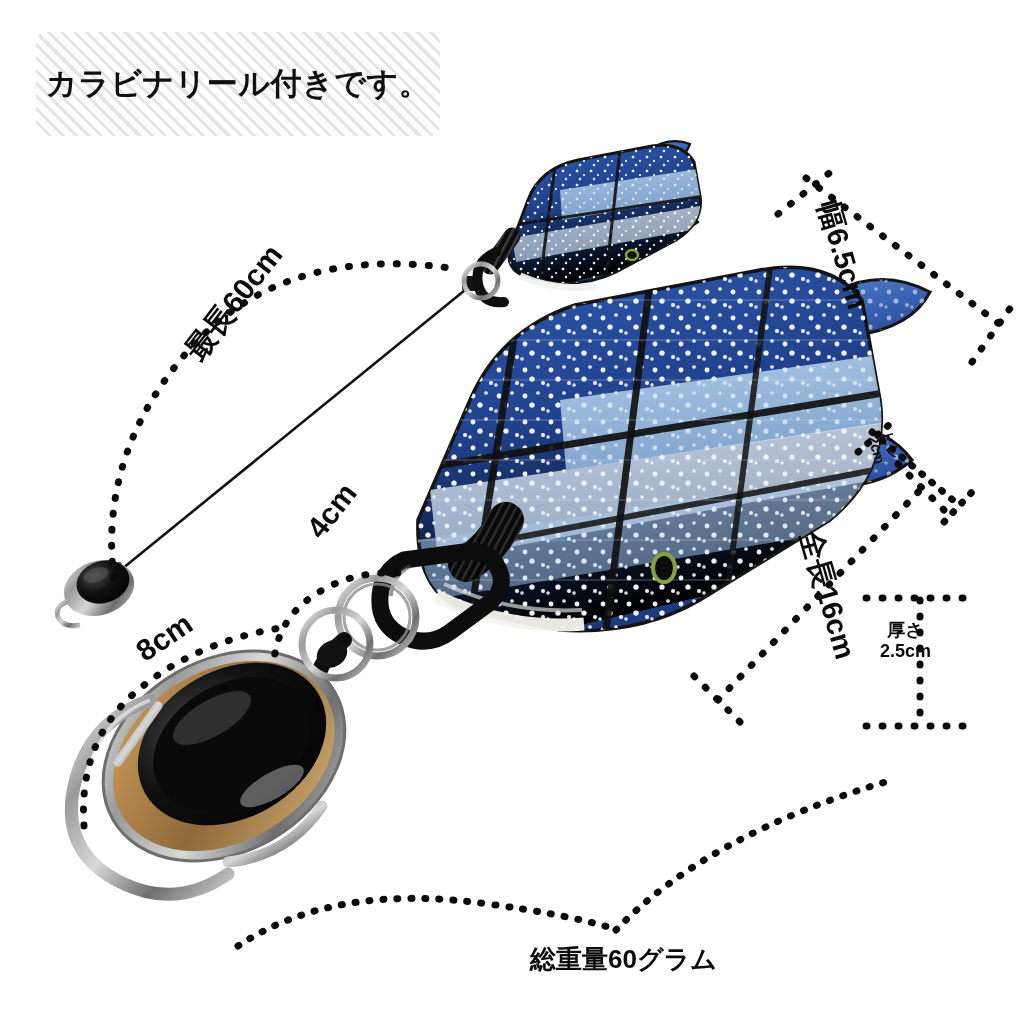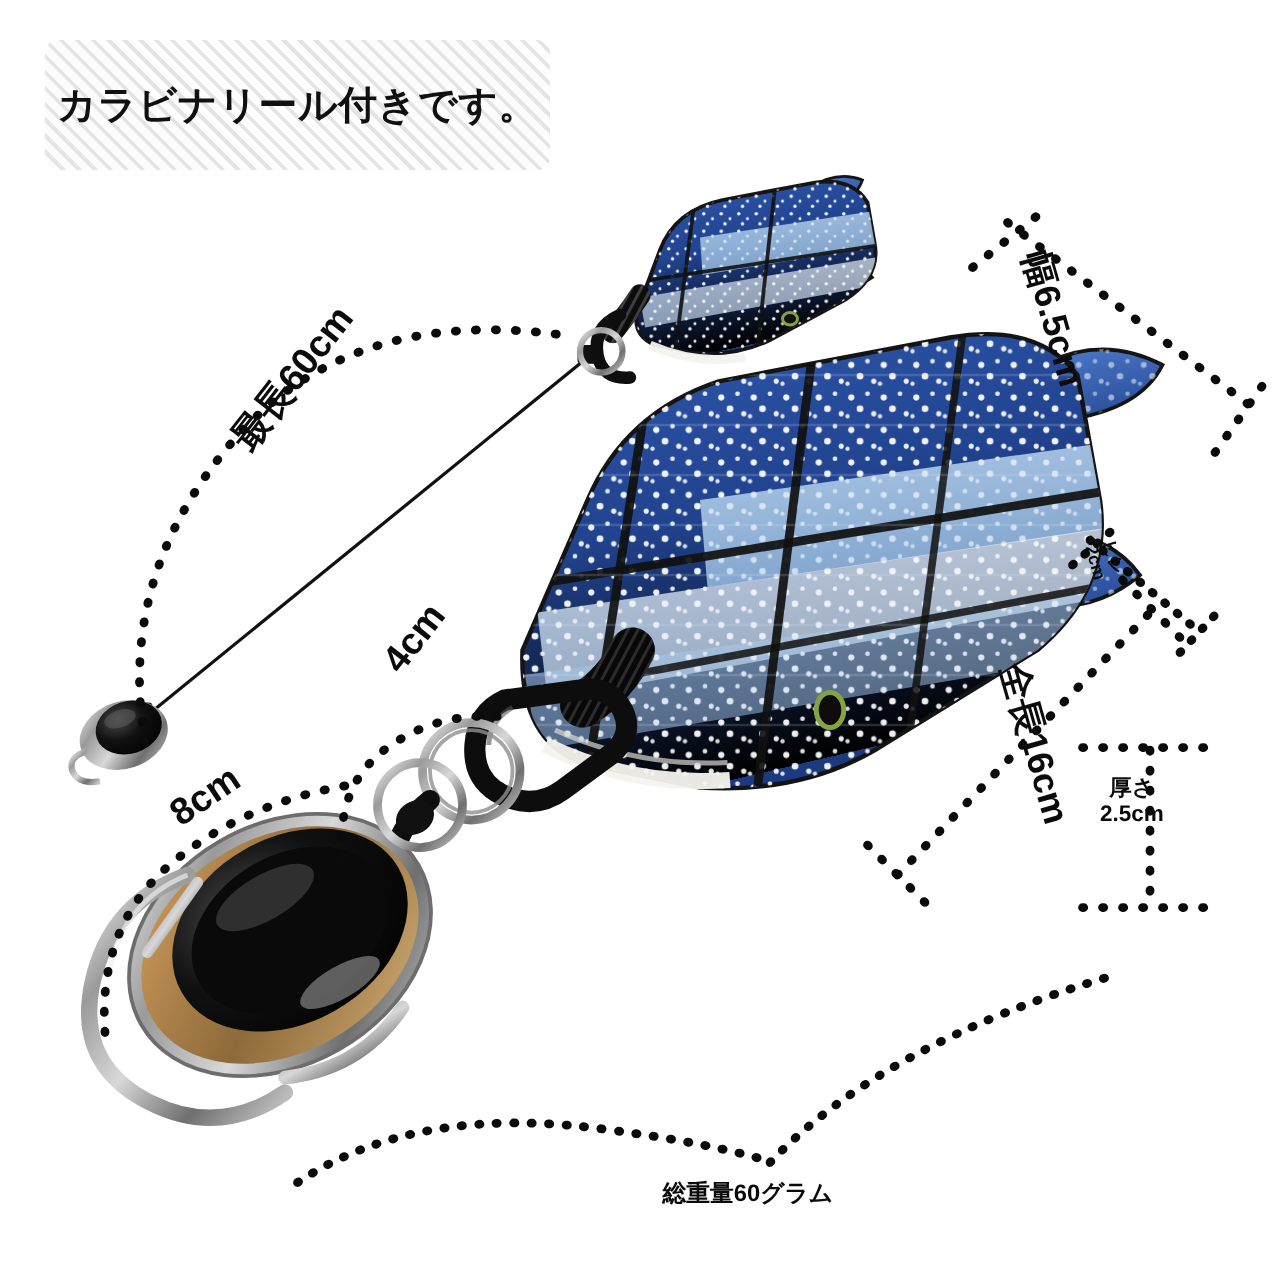--- a/index.html
+++ b/index.html
@@ -26,21 +26,21 @@
   .mlabel{position:absolute;font-weight:700;color:#0b0b0b;white-space:nowrap;}
 
   .lab-60   {left:176px;top:344px;font-size:30px;transform:rotate(-52deg);transform-origin:left top;}
   .lab-8    {left:130px;top:640px;font-size:30px;transform:rotate(-34deg);transform-origin:left top;}
   .lab-4    {left:300px;top:524px;font-size:30px;transform:rotate(-52deg);transform-origin:left top;}
   .lab-w    {left:846px;top:196px;font-size:29px;transform:rotate(74deg);transform-origin:left top;}
   .lab-len  {left:828px;top:526px;font-size:29px;transform:rotate(74deg);transform-origin:left top;}
   .lab-fin  {left:894px;top:430px;font-size:14px;line-height:1.05;transform:rotate(74deg);
              transform-origin:left top;text-align:center;}
   .lab-thk  {left:880px;top:620px;font-size:18px;line-height:1.18;text-align:center;}
-  .lab-wt   {left:530px;top:942px;font-size:19px;}
+  .lab-wt   {left:530px;top:942px;font-size:26px;}
 
   svg.overlay{position:absolute;left:0;top:0;width:1024px;height:1024px;pointer-events:none;}
 </style>
 </head>
 <body>
 
 <div id="stage">
 
   <div class="banner">
     <span class="banner-text">カラビナリール付きです。</span>

